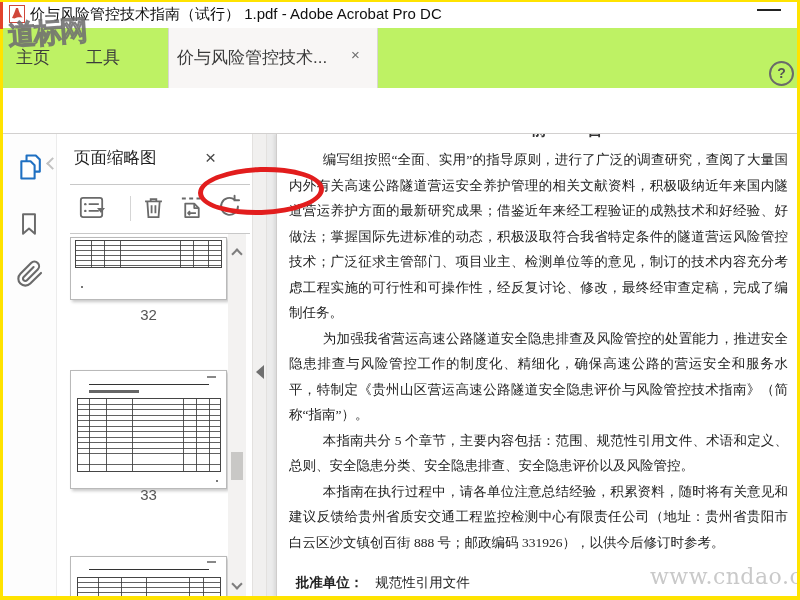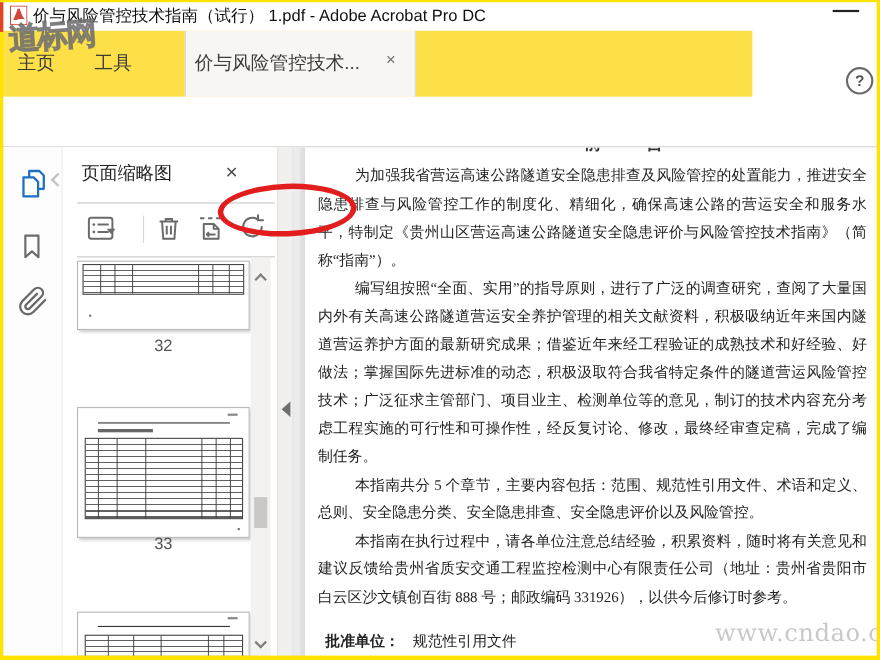--- a/index.html
+++ b/index.html
@@ -15,21 +15,21 @@
   .fe-right  { right:0; top:0; width:3px; height:600px; }
   .red-edge  { position:absolute; left:0; top:2px; width:3px; height:27px; background:#e2432b; z-index:61; }
 
   
   .titlebar { position:absolute; left:0; top:0; width:664px; height:28px; background:#ffffff; }
   .app-icon { position:absolute; left:9px; top:5px; width:16px; height:18px; }
   .win-title { position:absolute; left:30px; top:5px; font-size:15px; color:#101010; white-space:nowrap; }
   .minimize-bar { position:absolute; left:757px; top:9px; width:24px; height:2px; background:#222; }
 
   
-  .tabbar { position:absolute; left:0; top:28px; width:684px; height:60px; background:#fde047; }
+  .tabbar { position:absolute; left:0; top:28px; width:800px; height:60px; background:#bef264; }
   .navtab { position:absolute; top:18px; font-size:17px; color:#3b3b3b; cursor:default; }
   .tab-home { left:16px; }
   .tab-tools { left:86px; }
   .doc-tab { position:absolute; left:168px; top:0; width:210px; height:60px; background:#f8f6f5;
              border-left:1px solid #d9d6d4; border-right:1px solid #d9d6d4; }
   .doc-tab-label { position:absolute; left:8px; top:18px; width:160px; font-size:17px; color:#3b3b3b;
                    white-space:nowrap; overflow:hidden; }
   .doc-tab-close { position:absolute; left:182px; top:18px; font-size:15px; color:#6e6e6e; }
   .help-btn { position:absolute; left:769px; top:33px; width:25px; height:25px; border:2px solid #6a6a6a;
               border-radius:50%; color:#555; font-size:14px; font-weight:bold; text-align:center; line-height:21px; }
@@ -329,22 +329,22 @@
     <div class="splitter">
       <div class="collapse-arrow"></div>
     </div>
 
     <div class="viewer">
       <div class="doc-page">
         <div class="doc-header-clip">
           <div class="doc-header-txt">前　言</div>
         </div>
         <div class="doctext">
+          <p>编写组按照“全面、实用”的指导原则，进行了广泛的调查研究，查阅了大量国内外有关高速公路隧道营运安全养护管理的相关文献资料，积极吸纳近年来国内隧道营运养护方面的最新研究成果；借鉴近年来经工程验证的成熟技术和好经验、好做法；掌握国际先进标准的动态，积极汲取符合我省特定条件的隧道营运风险管控技术；广泛征求主管部门、项目业主、检测单位等的意见，制订的技术内容充分考虑工程实施的可行性和可操作性，经反复讨论、修改，最终经审查定稿，完成了编制任务。</p>
           <p>为加强我省营运高速公路隧道安全隐患排查及风险管控的处置能力，推进安全隐患排查与风险管控工作的制度化、精细化，确保高速公路的营运安全和服务水平，特制定《贵州山区营运高速公路隧道安全隐患评价与风险管控技术指南》（简称“指南”）。</p>
-          <p>编写组按照“全面、实用”的指导原则，进行了广泛的调查研究，查阅了大量国内外有关高速公路隧道营运安全养护管理的相关文献资料，积极吸纳近年来国内隧道营运养护方面的最新研究成果；借鉴近年来经工程验证的成熟技术和好经验、好做法；掌握国际先进标准的动态，积极汲取符合我省特定条件的隧道营运风险管控技术；广泛征求主管部门、项目业主、检测单位等的意见，制订的技术内容充分考虑工程实施的可行性和可操作性，经反复讨论、修改，最终经审查定稿，完成了编制任务。</p>
           <p>本指南共分 5 个章节，主要内容包括：范围、规范性引用文件、术语和定义、总则、安全隐患分类、安全隐患排查、安全隐患评价以及风险管控。</p>
           <p>本指南在执行过程中，请各单位注意总结经验，积累资料，随时将有关意见和建议反馈给贵州省质安交通工程监控检测中心有限责任公司（地址：贵州省贵阳市白云区沙文镇创百街 888 号；邮政编码 331926），以供今后修订时参考。</p>
           <div class="unit-line">
             <span class="unit-label">批准单位：</span><span class="unit-value">规范性引用文件</span>
           </div>
 
         </div>
       </div>
     </div>
   </div>

